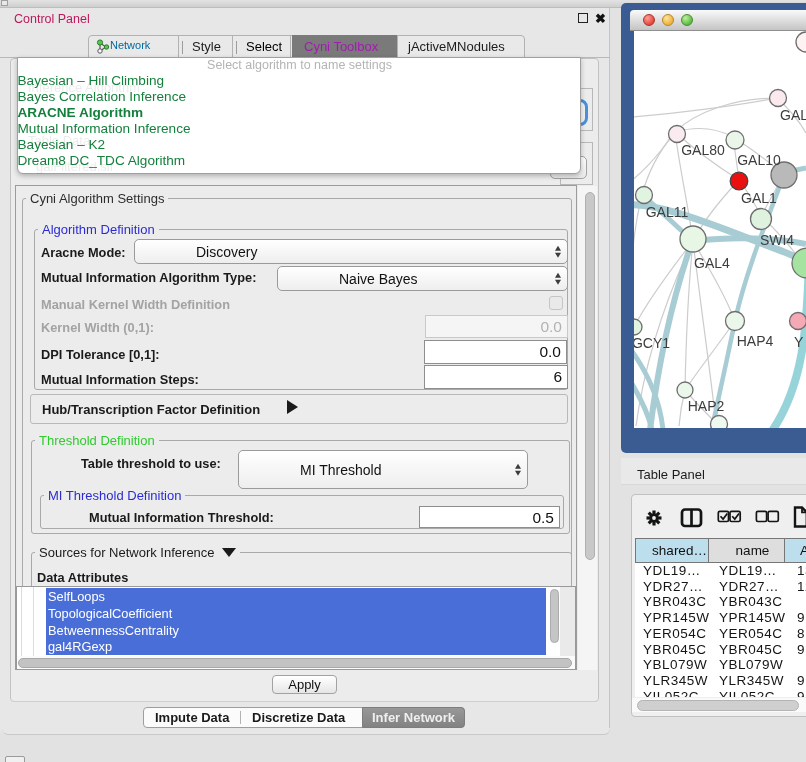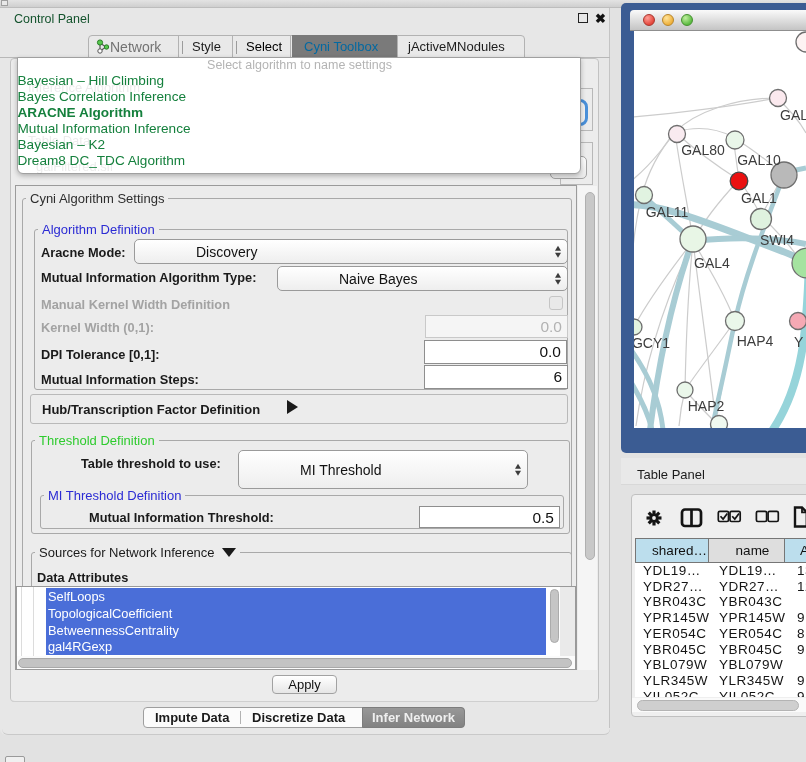--- a/index.html
+++ b/index.html
@@ -20,46 +20,46 @@
 .fielddis{background:#f5f5f5;border:1px solid #c9c9c9;color:#b2b2b2;}
 .pitem{position:absolute;left:17.5px;font-size:13.6px;color:#15803d;white-space:nowrap;line-height:16px;}
 </style>
 </head>
 <body>
 
 <div class="abs" style="left:0;top:0;width:806px;height:8px;background:linear-gradient(#e3e3e3,#cfcfcf);border-bottom:1px solid #bdbdbd;"></div>
 <div class="abs" style="left:1px;top:0;width:7px;height:6px;border:1px solid #9f9f9f;background:#e8e8e8;"></div>
 
 <div class="abs" style="left:0;top:8px;width:610px;height:727px;background:#e7e7e7;border-right:1px solid #c4c4c4;border-radius:0 0 6px 6px;"></div>
-<div class="abs" style="left:14px;top:12px;font-size:12.5px;color:#14532d;">Control Panel</div>
+<div class="abs" style="left:14px;top:12px;font-size:12.5px;color:#be185d;">Control Panel</div>
 
 <div class="abs" style="left:578px;top:13px;width:10px;height:10px;border:1.6px solid #222;"></div>
 <div class="abs" style="left:595px;top:11px;font-size:13px;font-weight:bold;color:#111;">✖</div>
 
 <div class="abs" style="left:0;top:57px;width:610px;height:1px;background:#b8b8b8;"></div>
 <div class="abs" style="left:88px;top:35px;width:437px;height:23px;background:#e9e9e9;border:1px solid #b2b2b2;border-radius:4px 4px 0 0;"></div>
 <div class="abs" style="left:178px;top:35px;width:1px;height:23px;background:#b2b2b2;"></div>
 <div class="abs" style="left:232px;top:35px;width:1px;height:23px;background:#b2b2b2;"></div>
 <div class="abs" style="left:290px;top:35px;width:1px;height:23px;background:#b2b2b2;"></div>
 <div class="abs" style="left:397px;top:35px;width:1px;height:23px;background:#b2b2b2;"></div>
 <div class="abs" style="left:292px;top:35px;width:105px;height:23px;background:#7a7a7a;border-radius:0;"></div>
 <svg class="abs" style="left:96px;top:39px;" width="14" height="15" viewBox="0 0 14 15">
  <line x1="4" y1="4" x2="10" y2="8" stroke="#555" stroke-width="1.2"></line>
  <line x1="4" y1="12" x2="10" y2="8" stroke="#555" stroke-width="1.2"></line>
  <line x1="4" y1="4" x2="4" y2="12" stroke="#555" stroke-width="1.2"></line>
  <circle cx="4" cy="3.5" r="2.6" fill="#57c94f" stroke="#2c7d28" stroke-width="1"></circle>
  <circle cx="10.5" cy="8" r="2.2" fill="#57c94f" stroke="#2c7d28" stroke-width="1"></circle>
  <circle cx="4" cy="12" r="2.2" fill="#fff" stroke="#555" stroke-width="1"></circle>
 </svg>
-<div class="abs" style="left:110px;top:39px;font-size:14px;color:#737373;">Network</div>
+<div class="abs" style="left:110px;top:39px;font-size:11px;color:#0369a1;">Network</div>
 <div class="abs" style="left:182px;top:41px;width:1px;height:13px;background:#9c9c9c;"></div>
 <div class="abs" style="left:192px;top:39px;font-size:13px;color:#1c1c1c;">Style</div>
 <div class="abs" style="left:236px;top:41px;width:1px;height:13px;background:#9c9c9c;"></div>
 <div class="abs" style="left:246px;top:39px;font-size:13px;color:#000000;">Select</div>
-<div class="abs" style="left:304px;top:39px;font-size:13px;color:#0369a1;">Cyni Toolbox</div>
+<div class="abs" style="left:304px;top:39px;font-size:13px;color:#a21caf;">Cyni Toolbox</div>
 <div class="abs" style="left:408px;top:39px;font-size:13px;color:#1c1c1c;">jActiveMNodules</div>
 
 <div class="abs" style="left:10px;top:58px;width:589px;height:644px;background:#ececec;border:1px solid #c2c2c2;border-radius:4px;"></div>
 
 <div class="abs" style="left:560px;top:88px;width:33px;height:43px;background:#ececec;border:1px solid #b8b8b8;"></div>
 <div class="abs" style="left:552px;top:99px;width:36px;height:27px;border:3px solid #4a90d9;border-radius:8px;background:#f2f2f2;"></div>
 <div class="abs" style="left:560px;top:142px;width:33px;height:43px;background:#ececec;border:1px solid #b8b8b8;"></div>
 <div class="abs" style="left:550px;top:156px;width:37px;height:23px;border:1px solid #a2a2a2;border-radius:5px;background:linear-gradient(#fff,#e8e8e8);"></div>
 
 <div class="abs" style="left:15px;top:185px;width:562px;height:485px;border:1px solid #9b9b9b;background:#ececec;"></div>

